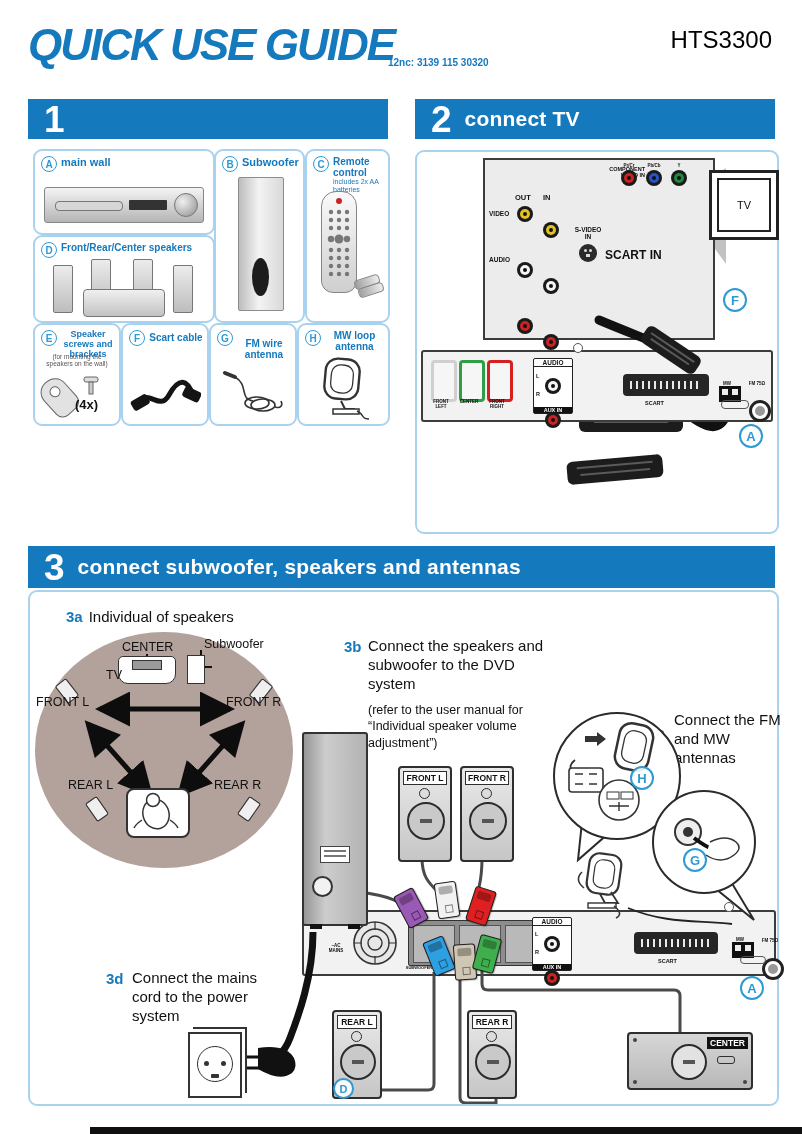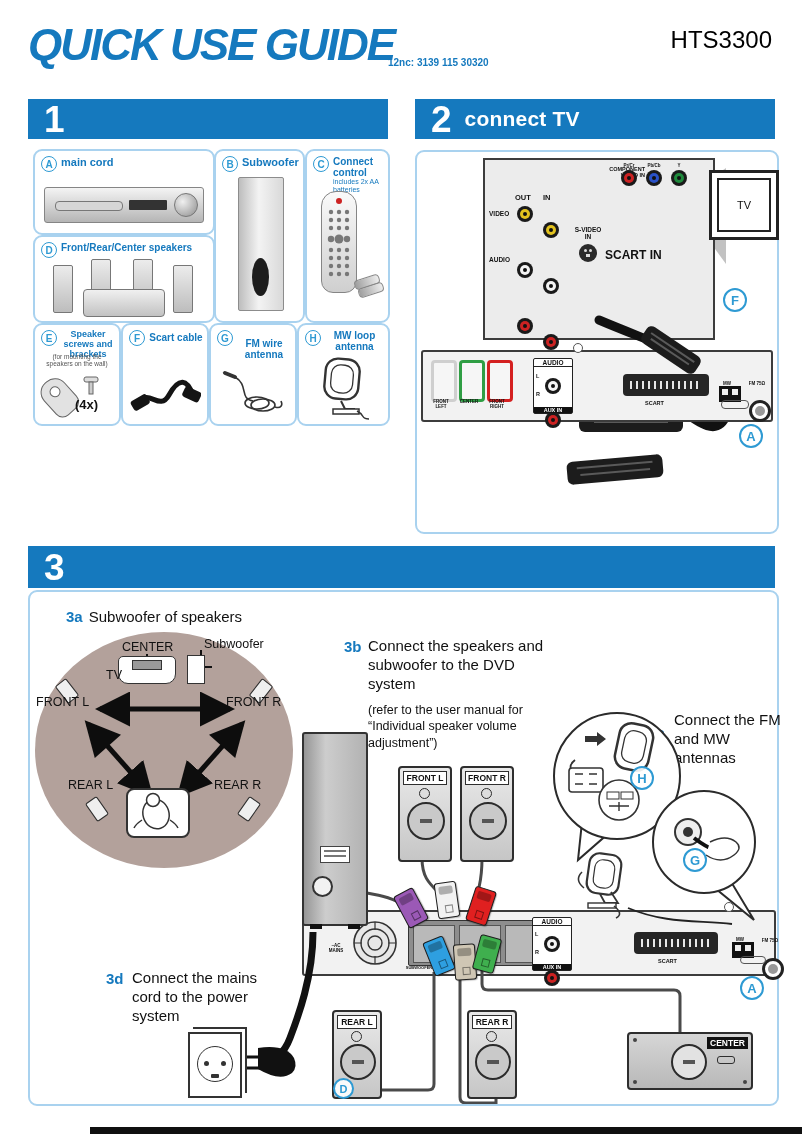--- a/index.html
+++ b/index.html
@@ -79,21 +79,21 @@
   <div class="abs code">12nc: 3139 115 30320</div>
   <div class="abs model">HTS3300</div>
 
   <div class="abs bar" style="left:28px;top:99px;width:360px;height:40px;">
     <span class="num">1</span>
   </div>
 
   <div class="abs card" style="left:33px;top:149px;width:178px;height:82px;">
     <div class="chead">
         <span class="badge">A</span>
-      <span class="clabel">main cord</span>
+      <span class="clabel">main wall</span>
       </div>
     <div class="abs" style="left:9px;top:36px;width:158px;height:34px;background:linear-gradient(#f4f4f4,#b5b5b5);border:1px solid #858585;border-radius:3px;">
       <div class="abs" style="left:10px;top:13px;width:66px;height:8px;border:1px solid #777;border-radius:4px;background:#d6d6d6;"></div>
       <div class="abs" style="left:84px;top:12px;width:38px;height:10px;background:#333;border-radius:1px;"></div>
       <div class="abs" style="right:5px;top:5px;width:22px;height:22px;border-radius:50%;background:radial-gradient(circle at 35% 35%,#f0f0f0,#8d8d8d);border:1px solid #777;"></div>
     </div>
   </div>
 
   <div class="abs card" style="left:214px;top:149px;width:87px;height:170px;">
     <div class="chead">
@@ -102,21 +102,21 @@
       </div>
     <div class="abs" style="left:22px;top:26px;width:44px;height:132px;background:linear-gradient(90deg,#bdbdbd,#f3f3f3 45%,#d9d9d9);border:1px solid #8c8c8c;border-radius:2px;">
       <div class="abs" style="left:13px;bottom:14px;width:17px;height:38px;border-radius:50%;background:#1c1c1c;"></div>
     </div>
   </div>
 
   <div class="abs card" style="left:305px;top:149px;width:81px;height:170px;">
     <div class="chead">
         <span class="badge">C</span>
       <span style="display:flex;flex-direction:column;">
-          <span class="clabel" style="font-size:10px;">Connect control</span>
+          <span class="clabel" style="font-size:10px;">Remote control</span>
       <span class="cnote">includes 2x AA batteries</span>
         </span>
       </div>
     <div class="abs" style="left:14px;top:40px;width:34px;height:100px;background:linear-gradient(#fafafa,#cfcfcf);border:1px solid #858585;border-radius:15px 15px 12px 12px;">
       <svg width="34" height="100">
         <circle cx="17" cy="9" r="3" fill="#c22"></circle>
         <g fill="#777">
           <circle cx="9" cy="20" r="2.2"></circle>
             <circle cx="17" cy="20" r="2.2"></circle>
             <circle cx="25" cy="20" r="2.2"></circle>
@@ -298,26 +298,27 @@
       <div class="abs fmjack" style="left:326px;top:10px;width:16px;height:16px;"></div>
       <div class="abs t4 b" style="left:324px;top:30px;width:20px;text-align:center;">FM 75Ω</div>
       <div class="abs" style="left:298px;top:48px;width:26px;height:7px;border:1px solid #555;border-radius:4px;"></div>
     </div>
     <div class="abs scartP" style="left:222px;top:188px;width:64px;height:20px;transform:rotate(34deg);"></div>
     <div class="abs callout" style="left:322px;top:272px;">A</div>
   </div>
 
   <div class="abs bar" style="left:28px;top:546px;width:747px;height:42px;">
     <span class="num">3</span>
+    <span class="btitle">connect subwoofer, speakers and antennas</span>
   </div>
 
   <div class="abs card" style="left:28px;top:590px;width:747px;height:512px;">
     <div class="abs" style="left:36px;top:16px;display:flex;gap:6px;">
       <span class="s3num">3a</span>
-      <span class="s3text">Subwoofer of speakers</span>
+      <span class="s3text">Individual of speakers</span>
     </div>
 
     <div class="abs pcircle" style="left:5px;top:40px;width:258px;height:236px;"></div>
     <svg class="abs" style="left:0;top:40px;pointer-events:none;" width="270" height="240">
       <defs>
         <marker id="ae" markerWidth="8" markerHeight="8" refX="6" refY="3.5" orient="auto">
             <path d="M0,0 L7,3.5 L0,7 z" fill="#0d0d0d"></path>
           </marker>
         <marker id="as" markerWidth="8" markerHeight="8" refX="1" refY="3.5" orient="auto">
             <path d="M7,0 L0,3.5 L7,7 z" fill="#0d0d0d"></path>

